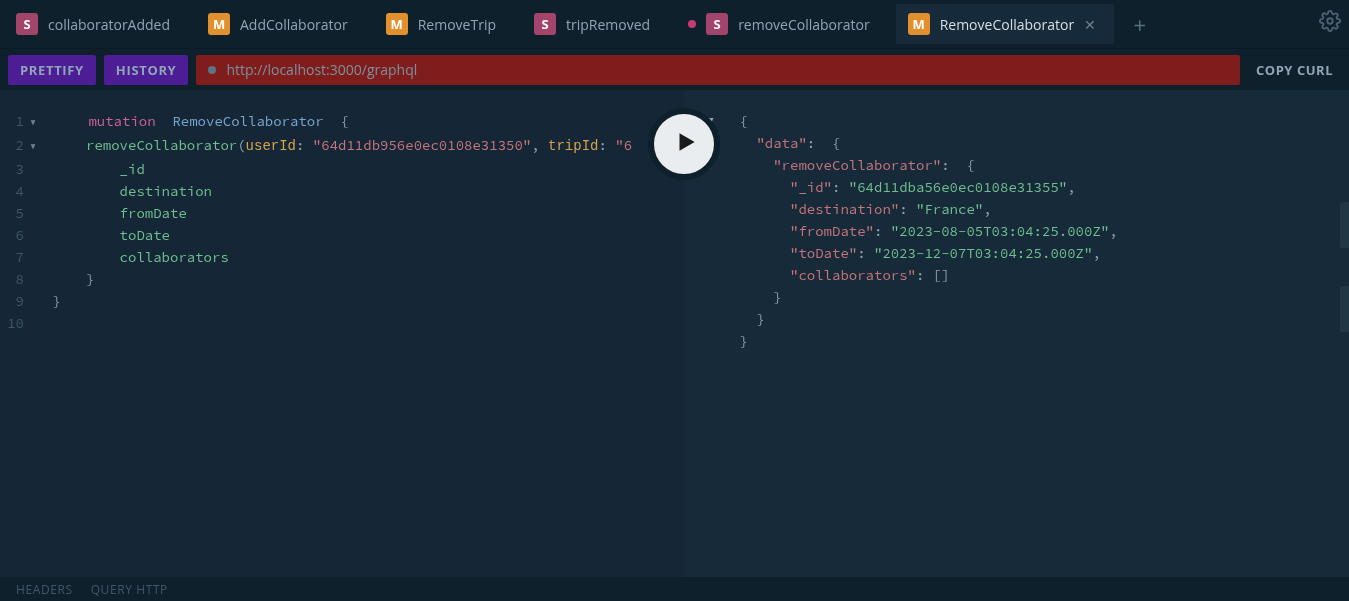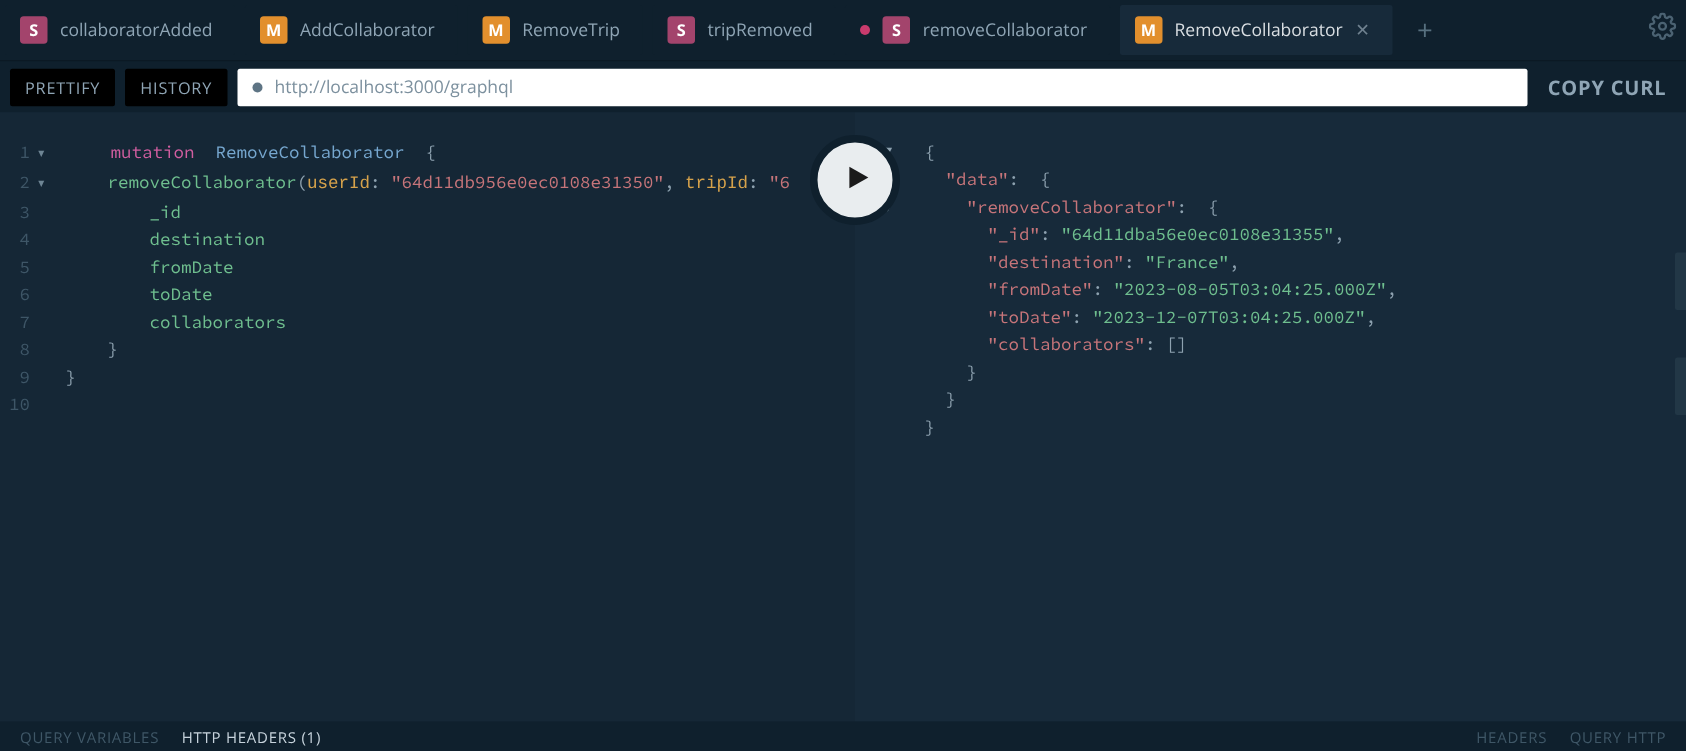--- a/index.html
+++ b/index.html
@@ -57,30 +57,30 @@
     }
     .gear{
       position:absolute;right:8px;top:10px;color:#4b6272;
     }
     
     .toolbar{
       height:42px;background:#0f202d;display:flex;align-items:center;
       padding:0 8px;gap:8px;border-top:1px solid #0b1924;
     }
     .btn{
-      background:#000000;color:#8fa5b5;font-weight:400;letter-spacing:0.05em;
+      background:#4c1d95;color:#8fa5b5;font-weight:700;letter-spacing:0.05em;
       padding:6px 12px;font-size:13px;border-radius:2px;cursor:pointer;
     }
     .url-bar{
-      flex:1;display:flex;align-items:center;background:#ffffff;border-radius:2px;
+      flex:1;display:flex;align-items:center;background:#7f1d1d;border-radius:2px;
       height:30px;padding:0 12px;color:#7c909e;font-size:14px;gap:10px;
     }
     .url-dot{width:8px;height:8px;border-radius:50%;background:#5e7484;}
     .copy-curl{
-      font-weight:700;color:#8fa5b5;padding:6px 8px;font-size:16px;letter-spacing:0.04em;
+      font-weight:700;color:#8fa5b5;padding:6px 8px;font-size:13px;letter-spacing:0.04em;
     }
     
     .workspace{
       position:relative;height:calc(601px - 48px - 42px - 24px);
       display:flex;
     }
     .editor,.result{
       font-family:'Source Code Pro','Menlo',Consolas,monospace;
       font-size:14px;line-height:22px;
       padding:20px 16px 20px 4px;
@@ -188,21 +188,17 @@
     </span>
   </div>
 
   <div class="result" id="result"><div>▼   <span class="res-punc">{</span></div><div>▼     <span class="res-key">"data"</span><span class="res-punc">:</span>  <span class="res-punc">{</span></div><div>▼       <span class="res-key">"removeCollaborator"</span><span class="res-punc">:</span>  <span class="res-punc">{</span></div><div>          <span class="res-key">"_id"</span><span class="res-punc">:</span> <span class="res-str">"64d11dba56e0ec0108e31355"</span><span class="res-punc">,</span></div><div>          <span class="res-key">"destination"</span><span class="res-punc">:</span> <span class="res-str">"France"</span><span class="res-punc">,</span></div><div>          <span class="res-key">"fromDate"</span><span class="res-punc">:</span> <span class="res-str">"2023-08-05T03:04:25.000Z"</span><span class="res-punc">,</span></div><div>          <span class="res-key">"toDate"</span><span class="res-punc">:</span> <span class="res-str">"2023-12-07T03:04:25.000Z"</span><span class="res-punc">,</span></div><div>          <span class="res-key">"collaborators"</span><span class="res-punc">:</span> <span class="res-punc">[]</span></div><div>        <span class="res-punc">}</span></div><div>      <span class="res-punc">}</span></div><div>    <span class="res-punc">}</span></div></div>
 
   <div class="side-handle" style="top:112px;"></div>
   <div class="side-handle" style="top:196px;"></div>
 </div>
 
 <div class="footer">
-  <div class="left">
-    <span>QUERY VARIABLES</span>
-    <span class="sel">HTTP HEADERS (1)</span>
-  </div>
   <div class="right">
     <span>HEADERS</span>
     <span>QUERY HTTP</span>
   </div>
 </div>
 
 </body></html>

